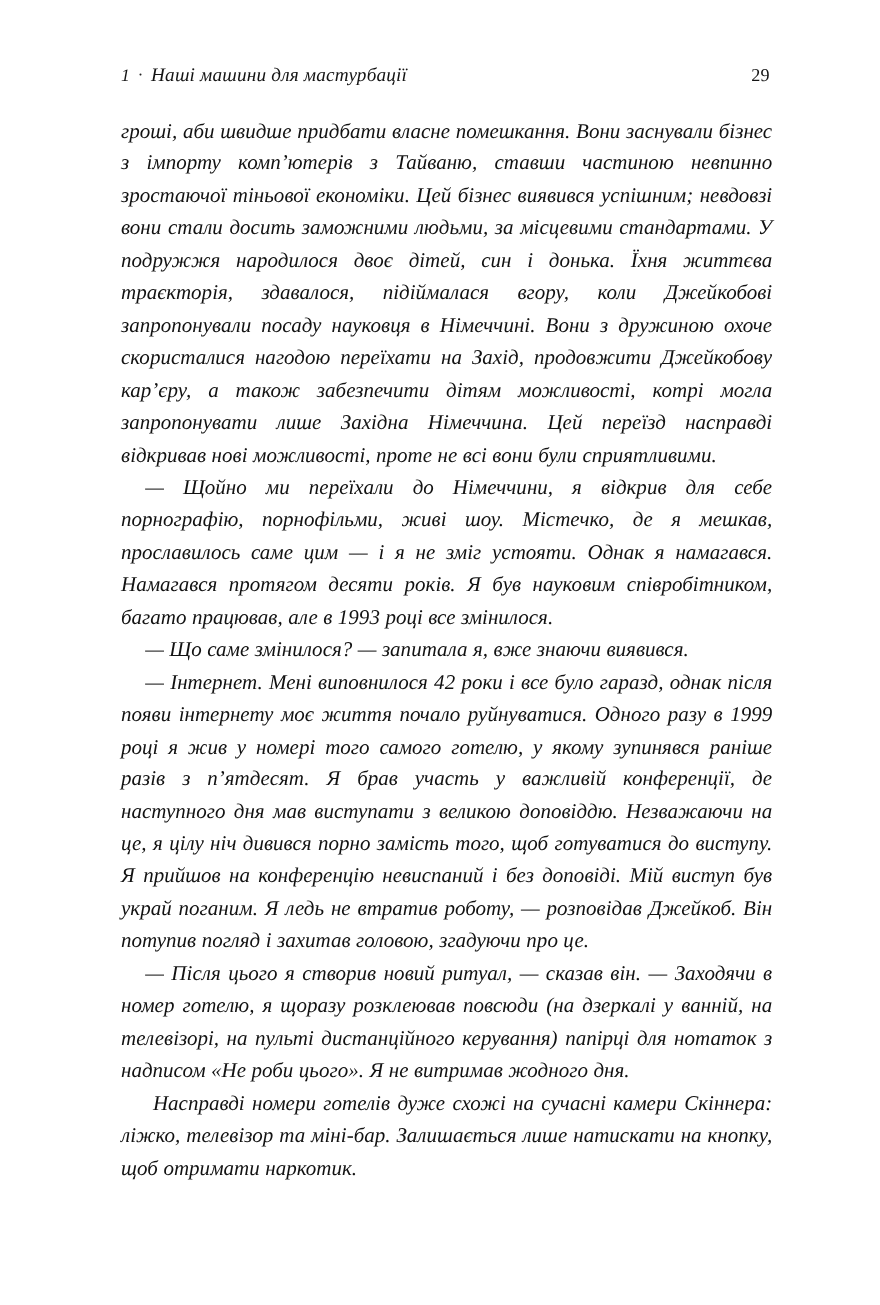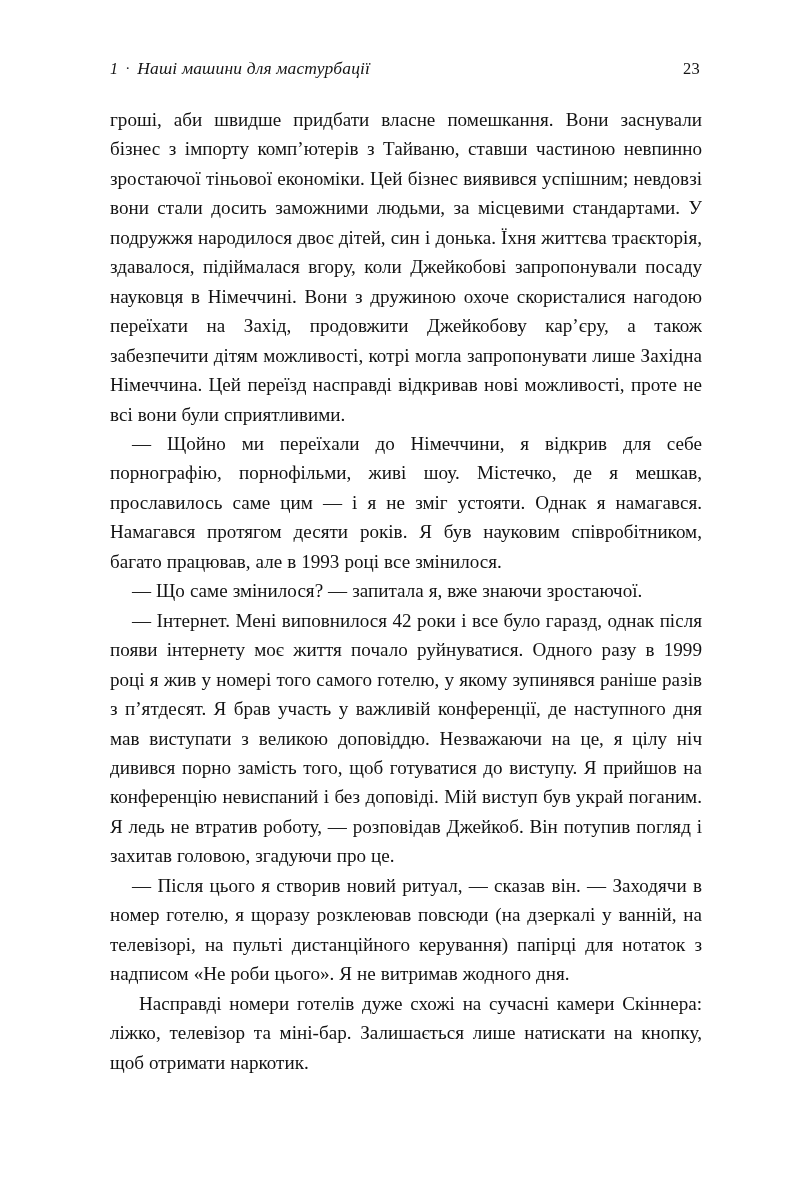--- a/index.html
+++ b/index.html
@@ -79,43 +79,44 @@
   p.para {
     margin: 0;
     font-size: 19.1px;
     line-height: 29.45px;
     text-align: justify;
     text-justify: inter-word;
     hyphens: manual;
     letter-spacing: 0.01px;
     word-spacing: 0.2px;
     text-indent: 0;
+    font-style: italic;
   }
   p.indent-normal { text-indent: 22px; }
   p.indent-wide   { text-indent: 29px; }
   p.flush         { text-indent: 0; }
 
   
 </style>
 </head>
 <body>
 
 <div class="page">
 
   <div class="running-head">
     <div class="rh-left">
       <span class="rh-chapter-number">1</span>
       <span class="rh-sep">·</span>
       <span class="rh-title">Наші машини для мастурбації</span>
     </div>
-    <div class="rh-folio">23</div>
+    <div class="rh-folio">29</div>
   </div>
 
   <div class="textblock">
     <p class="para flush">гроші, аби швидше придбати власне помешкання. Вони заснували бізнес з імпорту комп’ютерів з Тайваню, ставши частиною невпинно зростаючої тіньової економіки. Цей бізнес виявився успішним; невдовзі вони стали досить заможними людьми, за місцевими стандартами. У подружжя народилося двоє дітей, син і донька. Їхня життєва траєкторія, здавалося, підіймалася вгору, коли Джейкобові запропонували посаду науковця в Німеччині. Вони з дружиною охоче скористалися нагодою переїхати на Захід, продовжити Джейкобову кар’єру, а також забезпечити дітям можливості, котрі могла запропонувати лише Західна Німеччина. Цей переїзд насправді відкривав нові можливості, проте не всі вони були сприятливими.</p>
     <p class="para indent-normal">— Щойно ми переїхали до Німеччини, я відкрив для себе порнографію, порнофільми, живі шоу. Містечко, де я мешкав, прославилось саме цим — і я не зміг устояти. Однак я намагався. Намагався протягом десяти років. Я був науковим співробітником, багато працював, але в 1993 році все змінилося.</p>
-    <p class="para indent-normal">— Що саме змінилося? — запитала я, вже знаючи зростаючої.</p>
+    <p class="para indent-normal">— Що саме змінилося? — запитала я, вже знаючи виявився.</p>
     <p class="para indent-normal">— Інтернет. Мені виповнилося 42 роки і все було гаразд, однак після появи інтернету моє життя почало руйнуватися. Одного разу в 1999 році я жив у номері того самого готелю, у якому зупинявся раніше разів з п’ятдесят. Я брав участь у важливій конференції, де наступного дня мав виступати з великою доповіддю. Незважаючи на це, я цілу ніч дивився порно замість того, щоб готуватися до виступу. Я прийшов на конференцію невиспаний і без доповіді. Мій виступ був украй поганим. Я ледь не втратив роботу, — розповідав Джейкоб. Він потупив погляд і захитав головою, згадуючи про це.</p>
     <p class="para indent-normal">— Після цього я створив новий ритуал, — сказав він. — Заходячи в номер готелю, я щоразу розклеював повсюди (на дзеркалі у ванній, на телевізорі, на пульті дистанційного керування) папірці для нотаток з надписом «Не роби цього». Я не витримав жодного дня.</p>
     <p class="para indent-wide">Насправді номери готелів дуже схожі на сучасні камери Скіннера: ліжко, телевізор та міні-бар. Залишається лише натискати на кнопку, щоб отримати наркотик.</p>
   </div>
 
 </div>
 
 </body></html>

